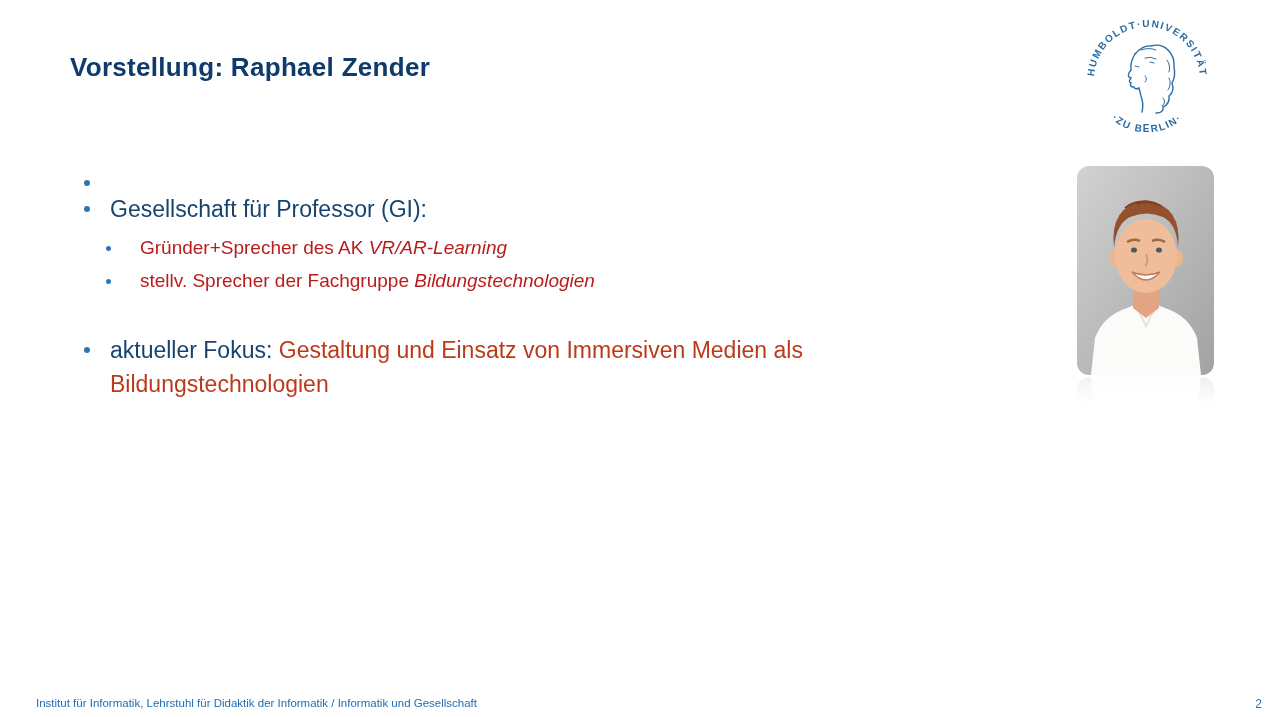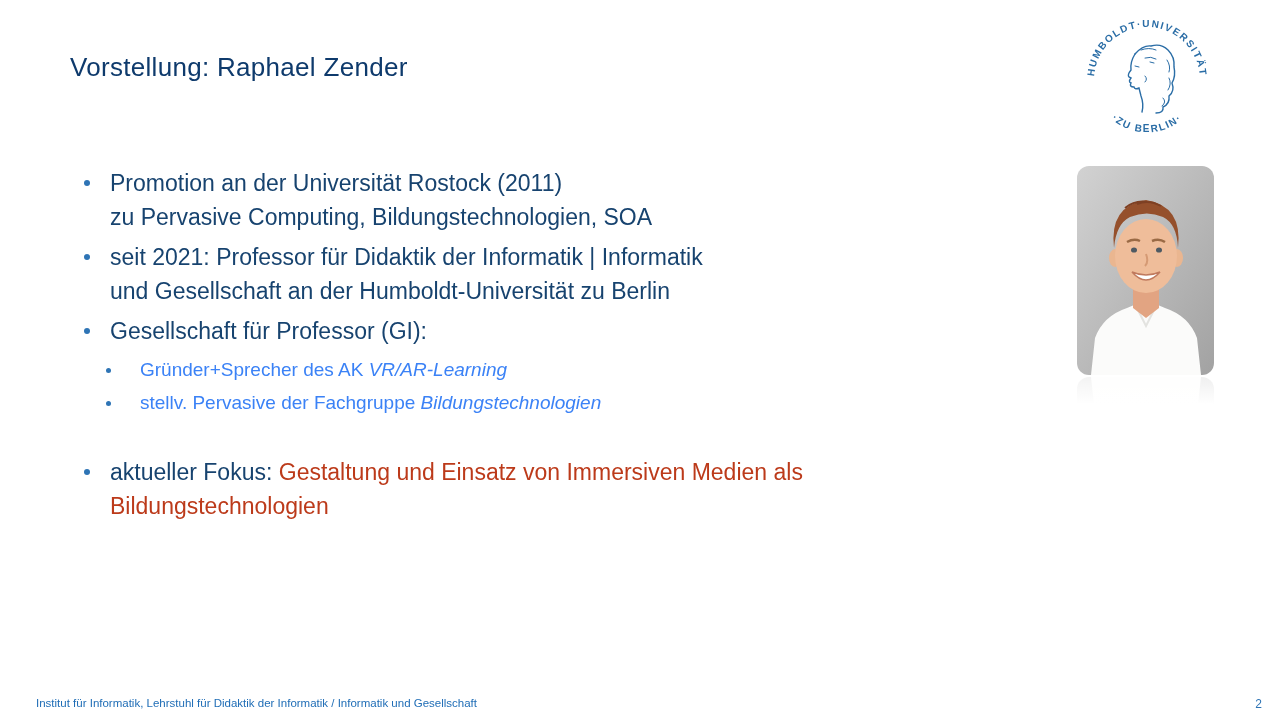--- a/index.html
+++ b/index.html
@@ -5,21 +5,21 @@
   html,body{margin:0;padding:0;}
   body{
     width:1277px;height:717px;
     background:#ffffff;
     font-family:"Liberation Sans", sans-serif;
     position:relative;
     overflow:hidden;
   }
   .title{
     position:absolute;left:70px;top:52px;margin:0;
-    font-size:26px;font-weight:normal;color:#0e3a6c;letter-spacing:0.3px;
+    font-size:26px;font-weight:bold;color:#0e3a6c;letter-spacing:0.3px;
   }
   .logo{
     position:absolute;left:1083px;top:16px;width:128px;height:128px;
   }
   .photo{
     position:absolute;left:1077px;top:166px;width:137px;height:238px;
   }
   .content{
     position:absolute;left:70px;top:166px;width:1010px;
   }
@@ -28,21 +28,21 @@
     flex:none;width:6px;height:6px;border-radius:50%;
     background:#2e74b5;margin:14px 0 0 14px;
   }
   .bullet-text{
     margin-left:20px;font-size:23px;line-height:34px;color:#17436f;
     white-space:pre-line;
   }
   .sub-bullet{display:flex;margin-bottom:1px;}
   .sub-bullet .dot{width:5px;height:5px;margin:14px 0 0 36px;}
   .sub-text{
-    margin-left:29px;font-size:19px;line-height:32px;color:#3b82f6;
+    margin-left:29px;font-size:19px;line-height:32px;color:#b91c1c;
   }
   .sub-text em{font-style:italic;}
   .focus{margin-top:36px;}
   .focus-highlight{color:#bc3a1a;}
   .footer{
     position:absolute;left:0;bottom:8px;width:100%;
     font-size:11.5px;color:#1f6db6;padding-left:36px;
   }
   .page-number{
     position:absolute;right:15px;bottom:6px;
@@ -131,44 +131,37 @@
 
       <use href="#portraitMain" transform="translate(0,420) scale(1,-1)" opacity="0.4"></use>
       <rect x="0" y="209" width="137" height="29" fill="url(#fadeGrad)"></rect>
     </svg>
   </div>
 
   <div class="content">
 
     <div class="bullet">
       <span class="dot"></span>
-      <span class="bullet-text">Promotion an der Universität Rostock (2011)
-zu Pervasive Computing, Bildungstechnologien, SOA</span>
     </div>
 
 
-    <div class="bullet">
-      <span class="dot"></span>
-      <span class="bullet-text">seit 2021: Professor für Didaktik der Informatik | Informatik
-und Gesellschaft an der Humboldt-Universität zu Berlin</span>
-    </div>
 
     <div class="bullet">
       <span class="dot"></span>
       <span class="bullet-text">Gesellschaft für Professor (GI):</span>
     </div>
 
     <div class="sub-bullet">
       <span class="dot"></span>
       <span class="sub-text"><span>Gründer+Sprecher des AK </span><em>VR/AR-Learning</em></span>
     </div>
 
     <div class="sub-bullet">
       <span class="dot"></span>
-      <span class="sub-text"><span>stellv. Pervasive der Fachgruppe </span><em>Bildungstechnologien</em></span>
+      <span class="sub-text"><span>stellv. Sprecher der Fachgruppe </span><em>Bildungstechnologien</em></span>
     </div>
 
     <div class="bullet focus">
       <span class="dot"></span>
       <span class="bullet-text"><span>aktueller Fokus: </span><span class="focus-highlight">Gestaltung und Einsatz von Immersiven Medien als
 Bildungstechnologien</span></span>
     </div>
 
   </div>
 

